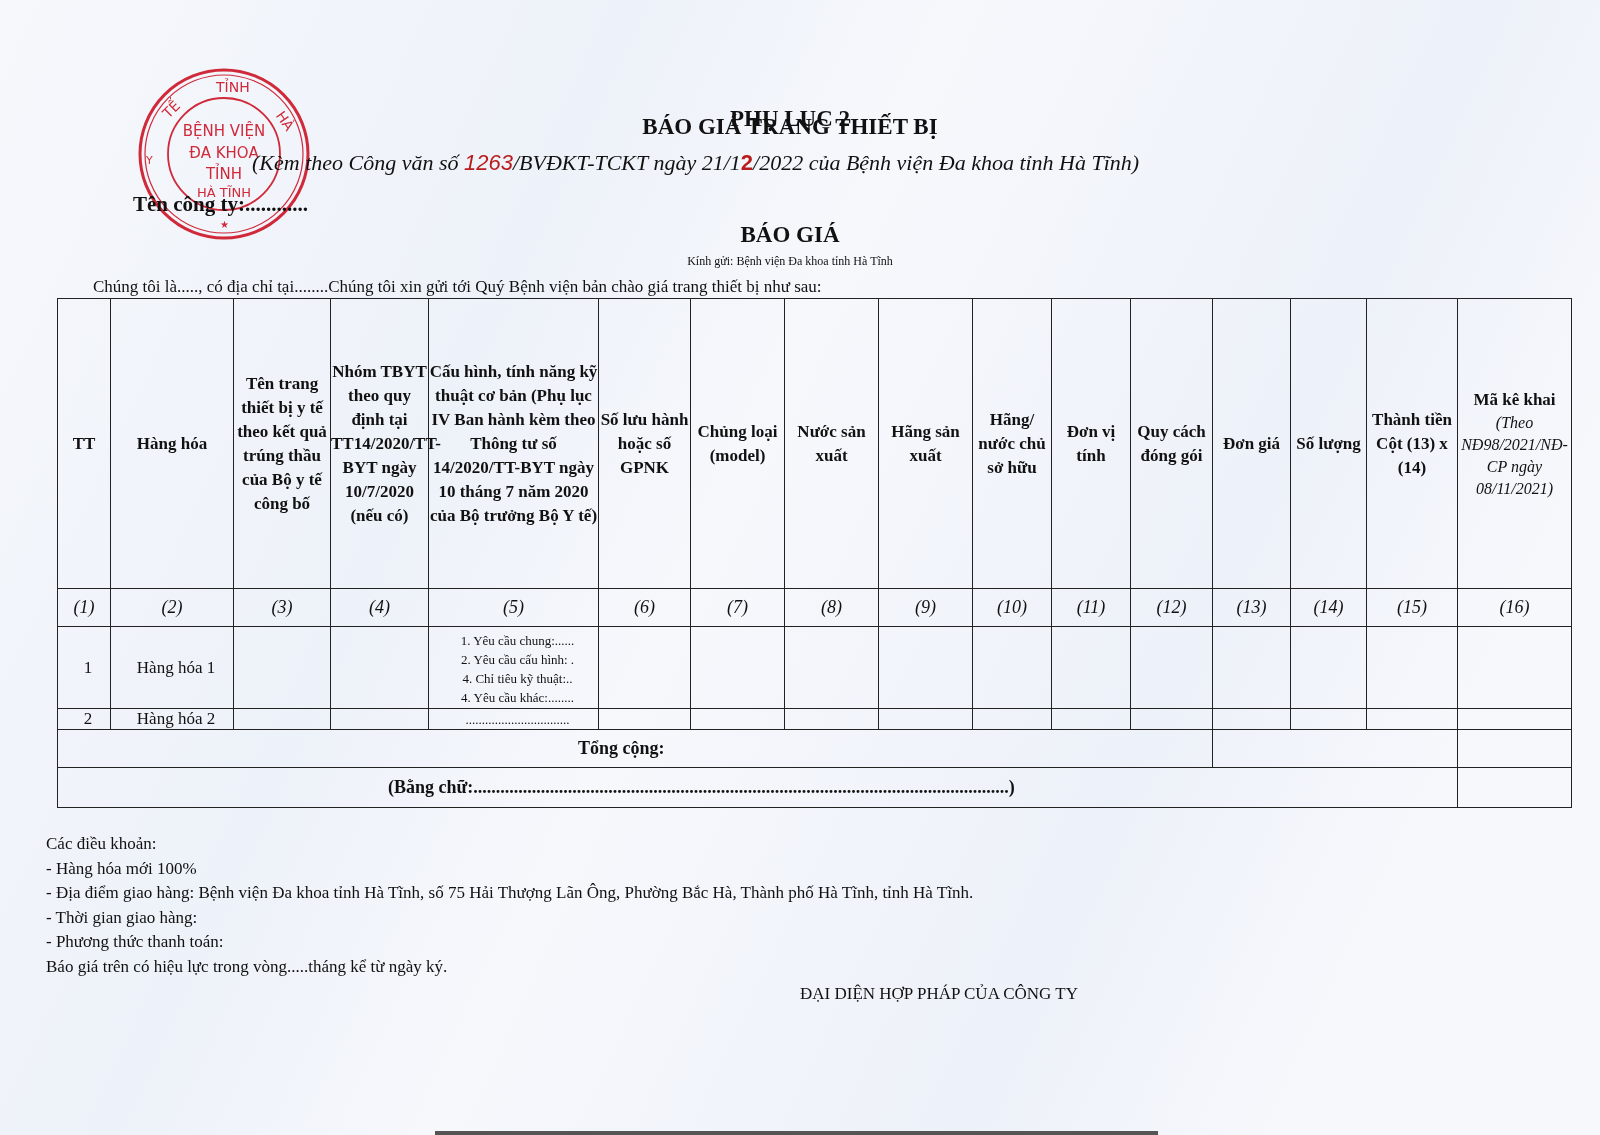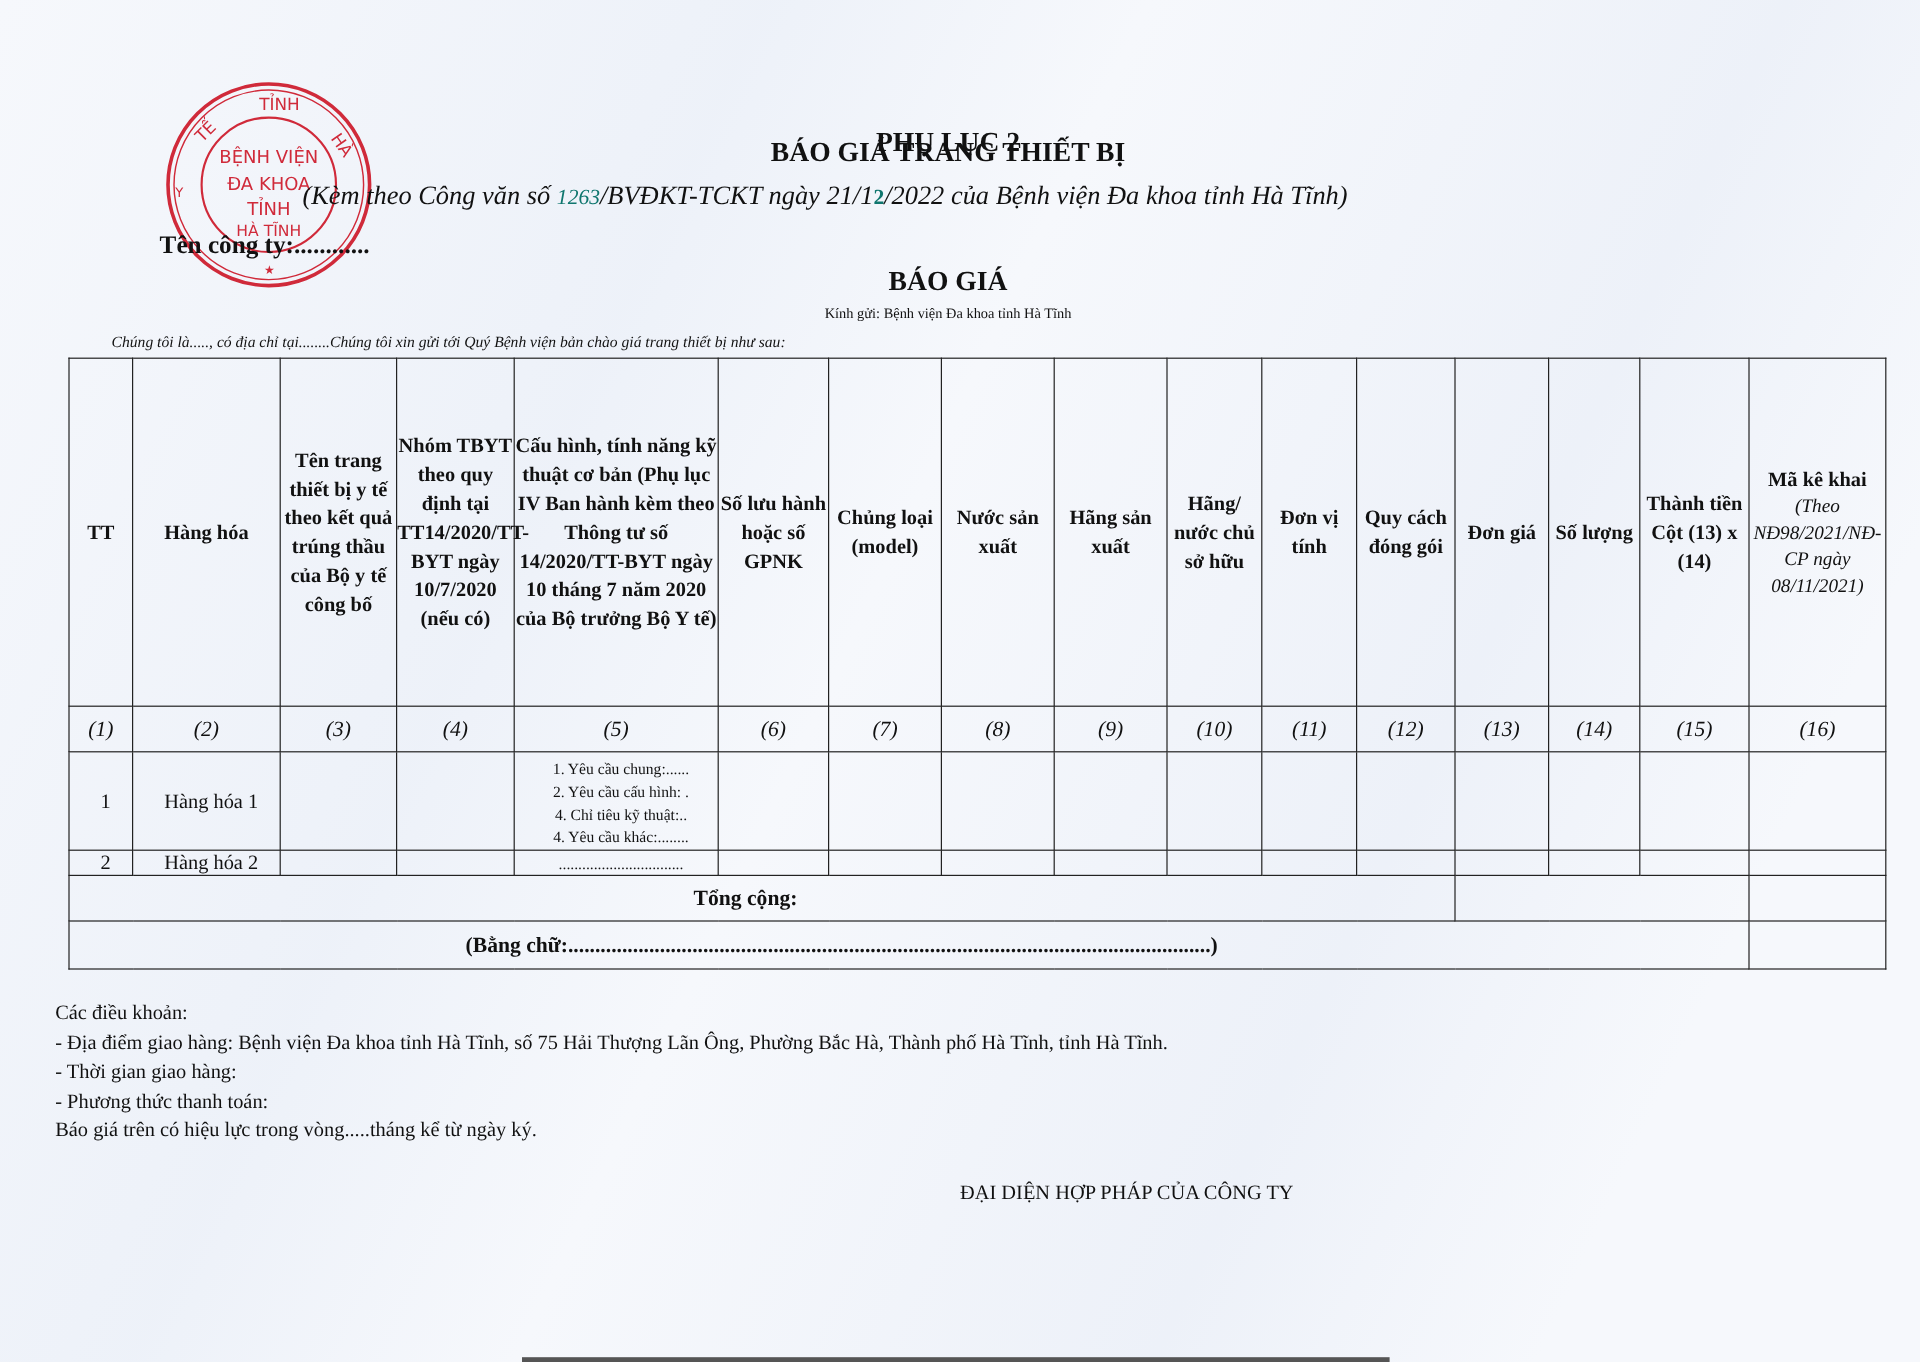--- a/index.html
+++ b/index.html
@@ -17,25 +17,25 @@
   }
   .abs { position: absolute; }
   .center { text-align: center; }
   .italic { font-style: italic; }
 
   #stamp { left: 136px; top: 66px; width: 176px; height: 176px; }
 
   .title1 { left: 560px; width: 460px; top: 78px; font-size: 23px; font-weight: bold; margin-top: 28px; }
   .title2 { left: 460px; width: 660px; top: 114px; font-size: 23px; font-weight: bold; }
   .subtitle { left: 252px; top: 150px; font-size: 22px; font-style: italic; white-space: nowrap; }
-  .handwritten { color: #0f766e; font-family: Liberation Serif, serif; font-style: italic; font-size: 18px; }
+  .handwritten { color: #b91c1c; font-family: Liberation Sans, sans-serif; font-style: italic; font-size: 22px; }
   .company { left: 133px; top: 192px; font-size: 21px; font-weight: bold; }
   .baogia { left: 640px; width: 300px; top: 222px; font-size: 23px; font-weight: bold; }
   .kinhgui { left: 560px; width: 460px; top: 254px; font-size: 12px; }
-  .intro { left: 93px; top: 277px; font-size: 13px; white-space: nowrap; font-style: italic; }
+  .intro { left: 93px; top: 277px; font-size: 17px; white-space: nowrap; }
 
   table.quote {
     position: absolute; left: 57px; top: 298px; width: 1514px;
     border-collapse: collapse; table-layout: fixed;
     font-size: 17px;
   }
   table.quote td, table.quote th {
     border: 1.5px solid #222; padding: 0; vertical-align: middle; text-align: center;
   }
   table.quote th { font-weight: bold; line-height: 24px; }
@@ -195,20 +195,21 @@
   </tr>
   <tr class="words-row">
     <td colspan="15" style="text-align:left;padding-left:330px;font-weight:bold;font-size:18px;white-space:nowrap;overflow:hidden;">(Bằng chữ:.......................................................................................................................)</td>
     <td></td>
   </tr>
 </tbody>
   </table>
 
 <div class="abs notes">
   <div>Các điều khoản:</div>
+  <div>- Hàng hóa mới 100%</div>
   <div>- Địa điểm giao hàng: Bệnh viện Đa khoa tỉnh Hà Tĩnh, số 75 Hải Thượng Lãn Ông, Phường Bắc Hà, Thành phố Hà Tĩnh, tỉnh Hà Tĩnh.</div>
   <div>- Thời gian giao hàng:</div>
   <div>- Phương thức thanh toán:</div>
   <div>Báo giá trên có hiệu lực trong vòng.....tháng kể từ ngày ký.</div>
 </div>
 
 <div class="abs signature">ĐẠI DIỆN HỢP PHÁP CỦA CÔNG TY</div>
 <div class="abs bottom-bar"></div>
 
 </body></html>

